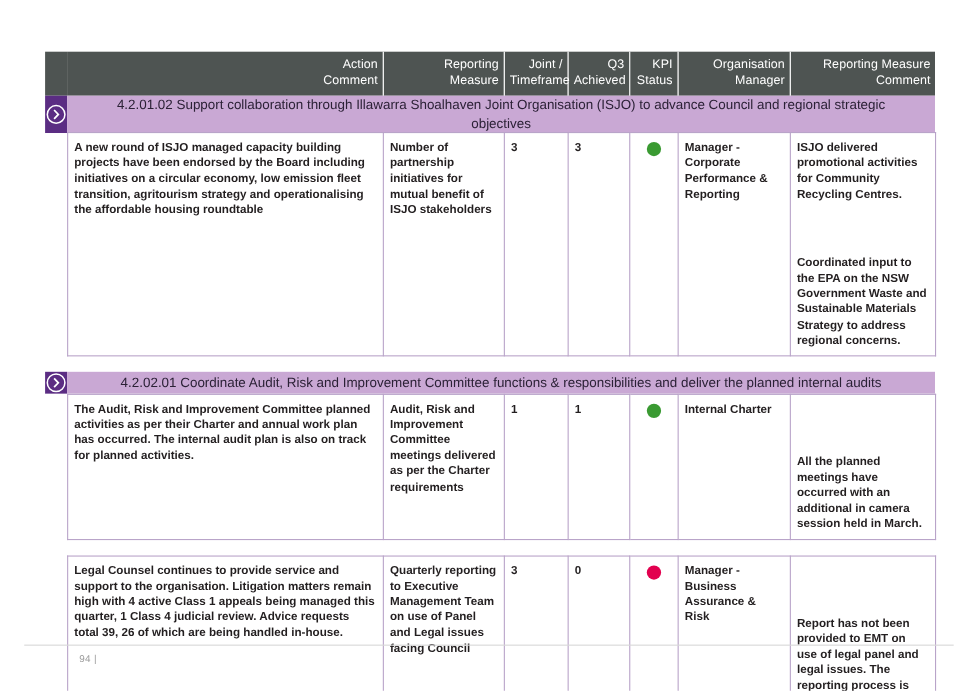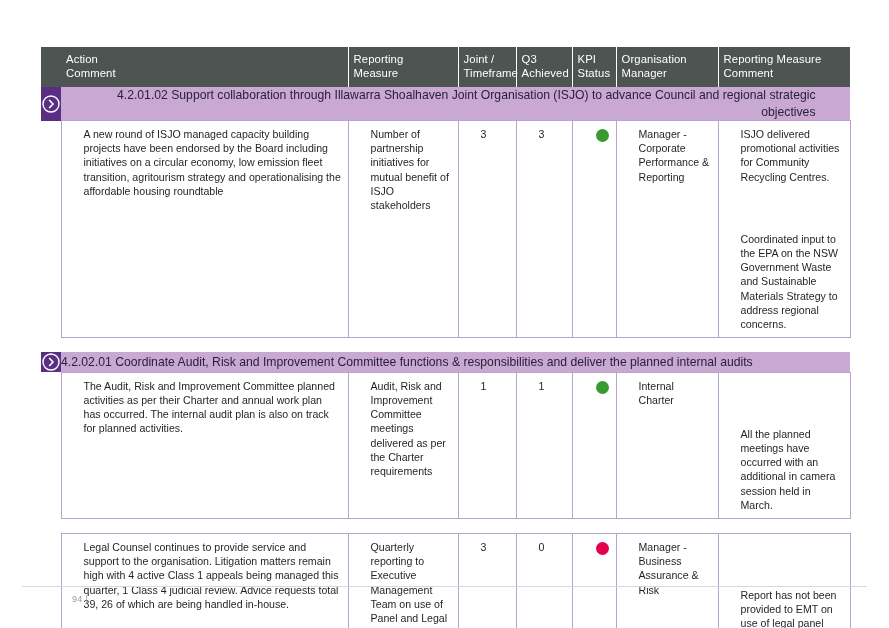--- a/index.html
+++ b/index.html
@@ -36,21 +36,21 @@
   
   .hdr-cell {
     background: #4e5452;
     color: #ffffff;
     font-size: 11.3px;
     line-height: 13.5px;
     vertical-align: top;
     padding: 6px 4px 7px 5px;
     border-left: 1.5px solid #ffffff;
     font-weight: normal;
-    text-align: left;
+    text-align: right;
     letter-spacing: 0.1px;
   }
   .hdr-cell.first { border-left: none; }
   .hdr-spacer {
     background: #4e5452;
     border: none;
     padding: 0;
   }
 
   
@@ -71,44 +71,45 @@
     font-size: 12.2px;
     line-height: 16.5px;
     padding: 6px 8px 7px 8px;
     vertical-align: middle;
   }
   .banner-text-cell.two-line {
     text-align: center;
   }
   .banner-text-cell.two-line .bt-inner {
     display: inline-block;
-    text-align: right;
+    text-align: center;
     max-width: 720px;
   }
   .banner-text-cell.one-line .bt-inner {
     display: block;
-    text-align: left;
+    text-align: center;
   }
   .chev-icon {
     display: block;
     width: 20px;
     height: 20px;
     margin: 0 auto;
   }
 
   
   .body-cell {
     border: 1px solid #b9a4c9;
     border-top: none;
     vertical-align: top;
     font-size: 10.6px;
     line-height: 14.2px;
-    padding: 6px 6px 6px 22px;
+    padding: 6px 6px 6px 6px;
     background: #ffffff;
     color: #231f20;
+    font-weight: bold;
   }
   .body-cell.topline { border-top: 1px solid #b9a4c9; }
   .gutter-cell {
     border: none;
     background: #ffffff;
     padding: 0;
     width: 20px;
   }
   .body-cell p { margin: 0 0 7px 0; }
   .body-cell p:last-child { margin-bottom: 0; margin-top: 48px; }

